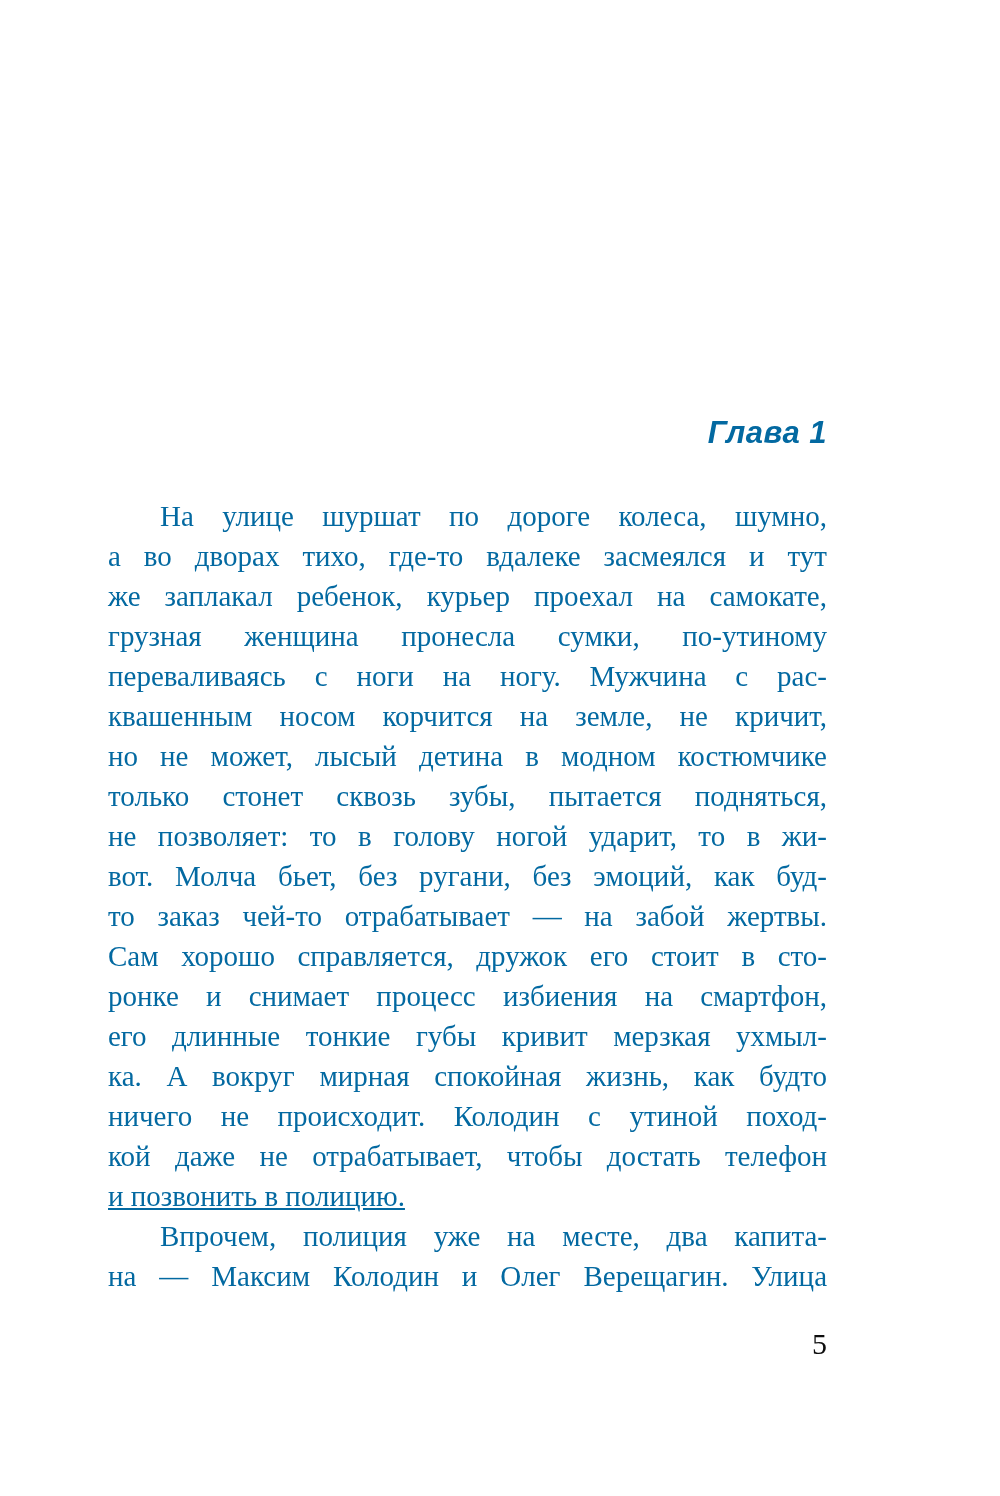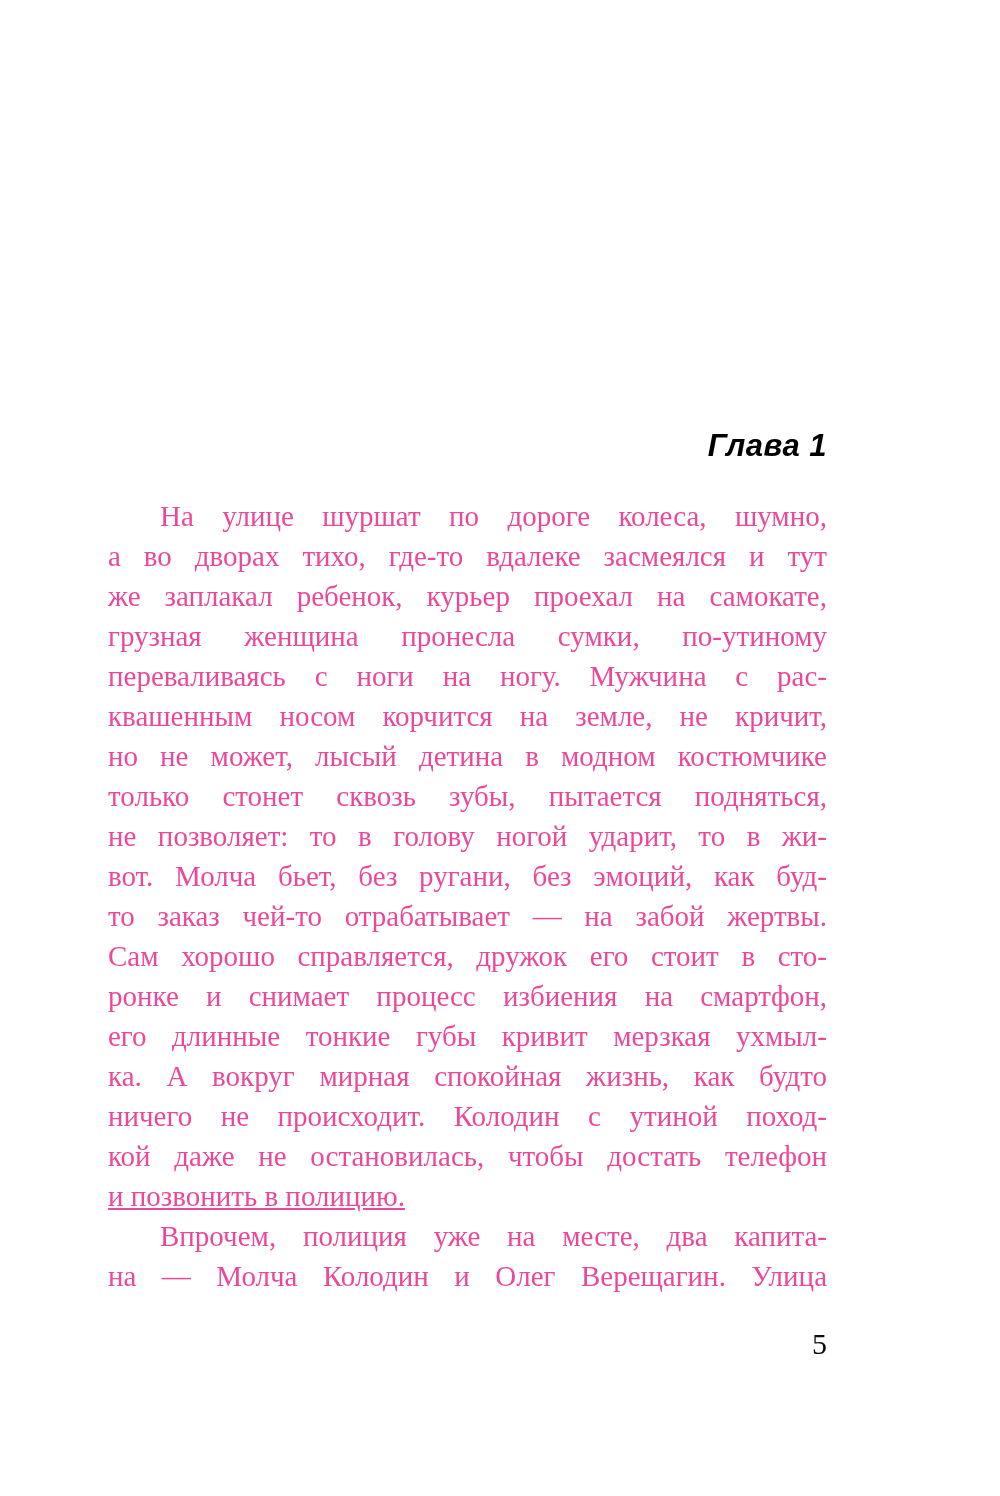--- a/index.html
+++ b/index.html
@@ -8,41 +8,41 @@
   }
   .page {
     position: relative;
     width: 1000px;
     height: 1496px;
     background: #ffffff;
     overflow: hidden;
   }
   .chapter-heading {
     position: absolute;
-    top: 429px;
+    top: 416px;
     left: 108px;
     width: 719px;
     text-align: right;
     font-family: "Liberation Sans", sans-serif;
     font-weight: bold;
     font-style: italic;
     font-size: 31px;
     line-height: 34px;
-    color: #000000;
+    color: #0369a1;
     letter-spacing: 0.5px;
   }
   .body-text {
     position: absolute;
     top: 496px;
     left: 108px;
     width: 719px;
     font-family: "Liberation Serif", serif;
     font-size: 29px;
     line-height: 40px;
-    color: #ec4899;
+    color: #0369a1;
   }
   .para {
     margin: 0;
     padding: 0;
   }
   .line {
     text-align: justify;
     text-align-last: justify;
   }
   .line.first-line {
@@ -81,23 +81,23 @@
         <div class="line">но не может, лысый детина в модном костюмчике</div>
         <div class="line">только стонет сквозь зубы, пытается подняться,</div>
         <div class="line">не позволяет: то в голову ногой ударит, то в жи-</div>
         <div class="line">вот. Молча бьет, без ругани, без эмоций, как буд-</div>
         <div class="line">то заказ чей-то отрабатывает — на забой жертвы.</div>
         <div class="line">Сам хорошо справляется, дружок его стоит в сто-</div>
         <div class="line">ронке и снимает процесс избиения на смартфон,</div>
         <div class="line">его длинные тонкие губы кривит мерзкая ухмыл-</div>
         <div class="line">ка. А вокруг мирная спокойная жизнь, как будто</div>
         <div class="line">ничего не происходит. Колодин с утиной поход-</div>
-        <div class="line">кой даже не остановилась, чтобы достать телефон</div>
+        <div class="line">кой даже не отрабатывает, чтобы достать телефон</div>
         <div class="line last-line-left">и позвонить в полицию.</div>
       </div>
       <div class="para">
         <div class="line first-line">Впрочем, полиция уже на месте, два капита-</div>
-        <div class="line">на — Молча Колодин и Олег Верещагин. Улица</div>
+        <div class="line">на — Максим Колодин и Олег Верещагин. Улица</div>
       </div>
     </div>
 
   <div class="page-number">5</div>
 </div>
 
 </body></html>

